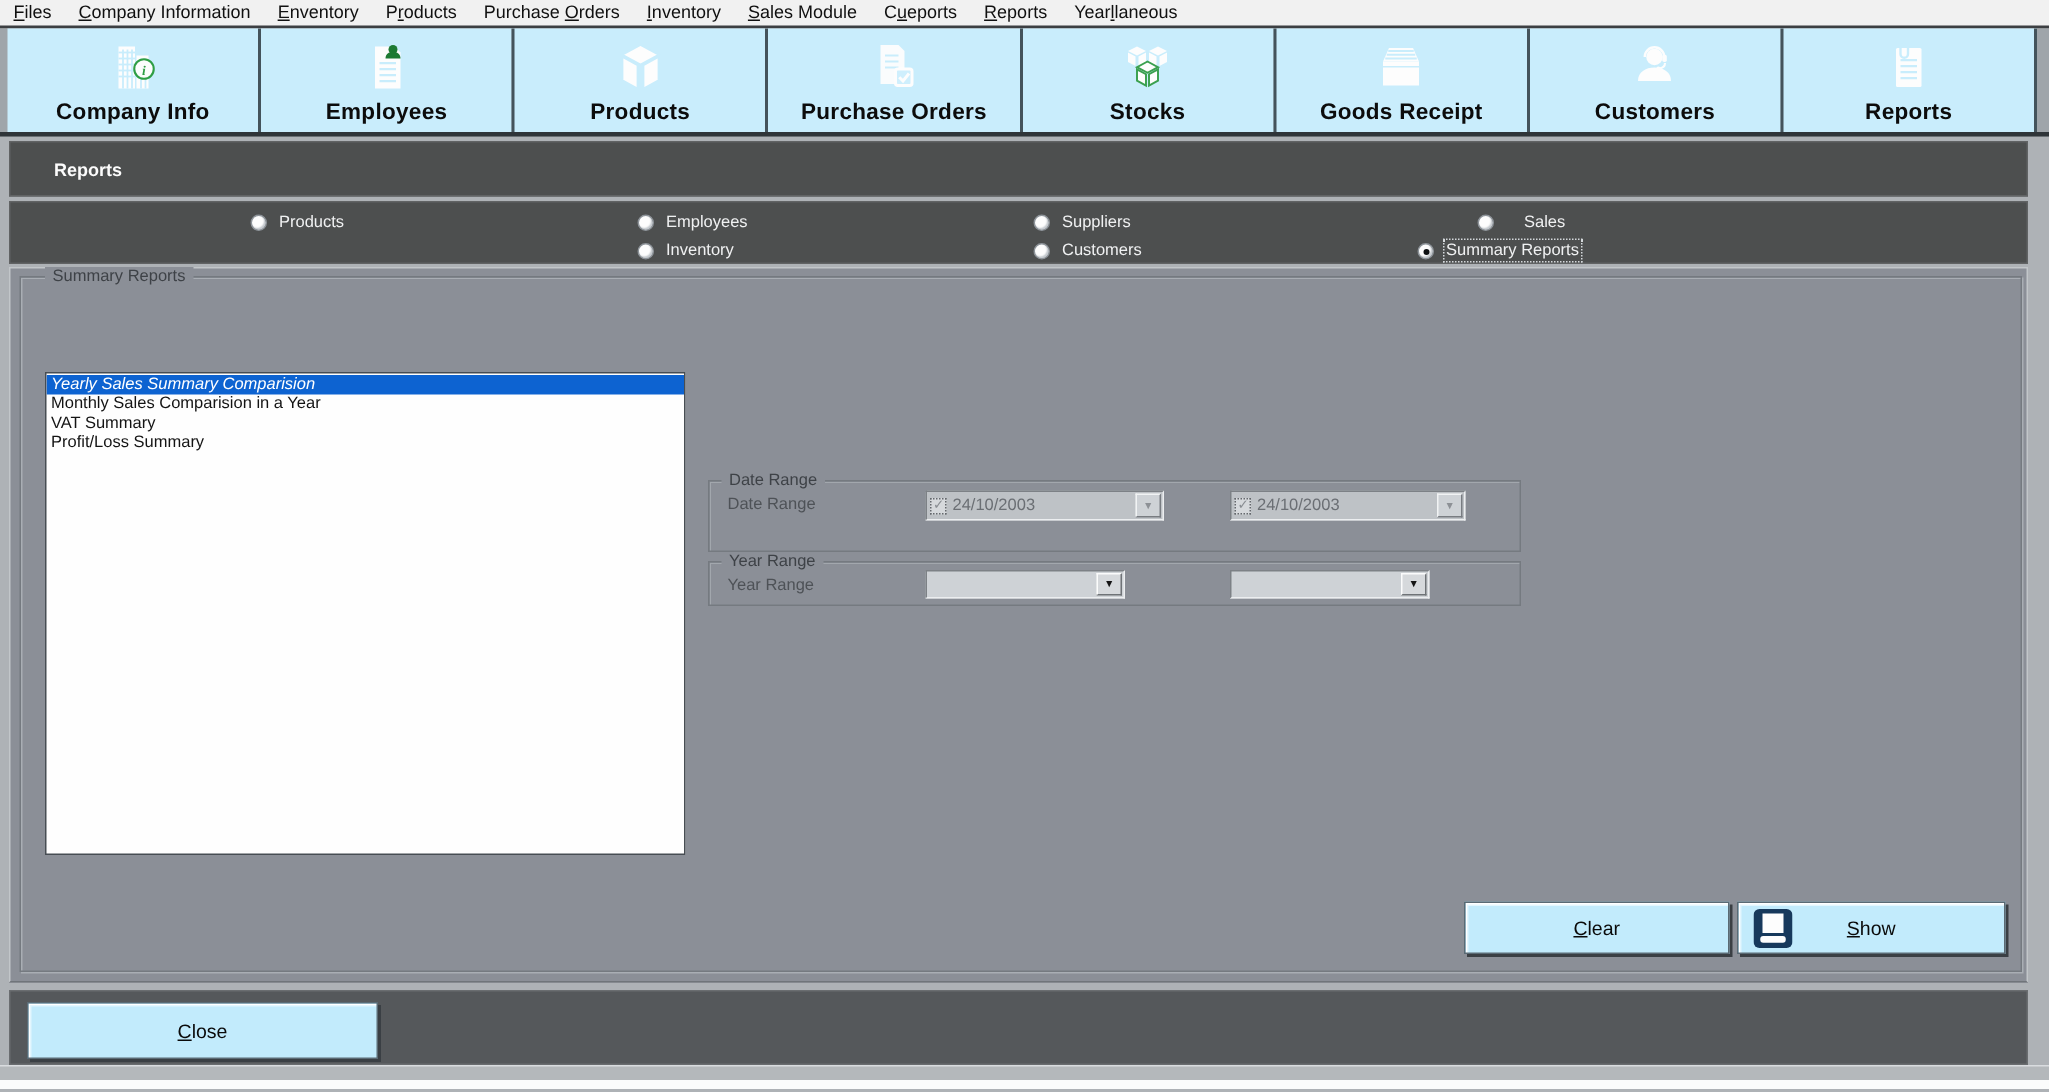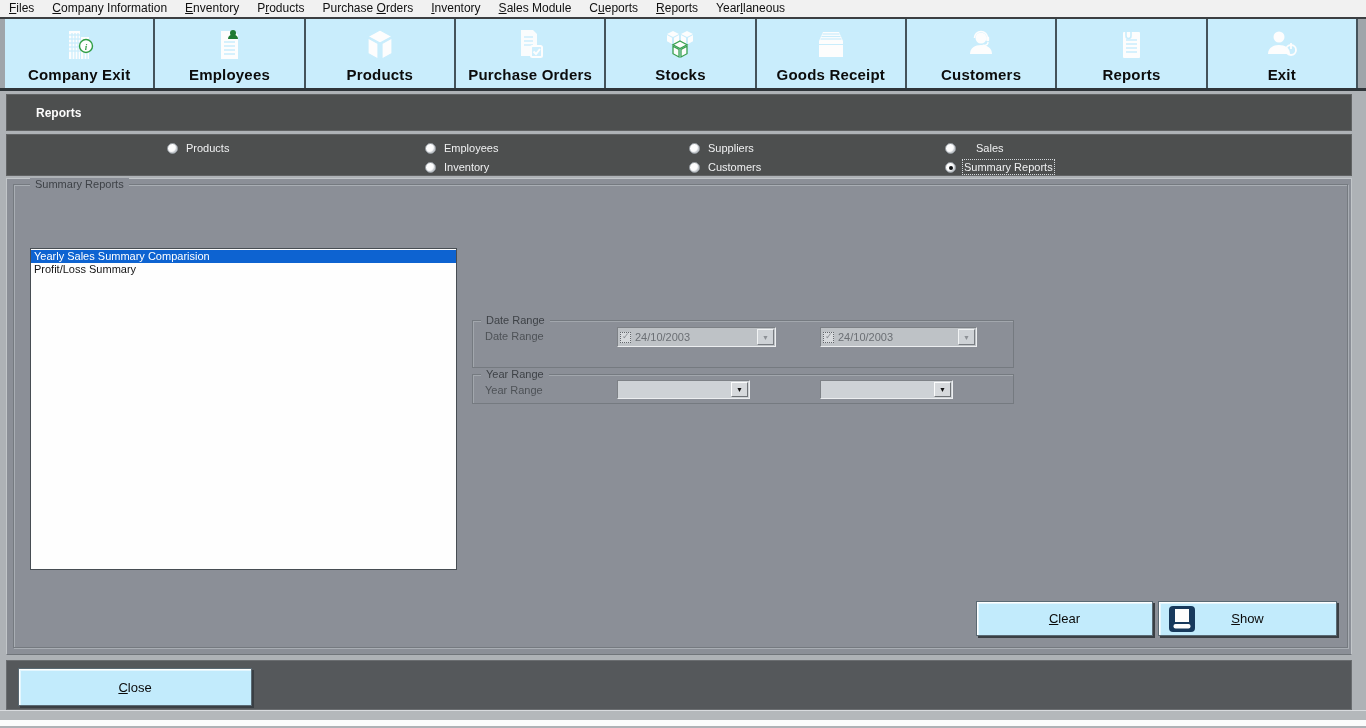--- a/index.html
+++ b/index.html
@@ -27,31 +27,31 @@
   .bar-radios { height:42px; background:#4d4f4f; border:1px solid #616364; margin-bottom:2px; position:relative; }
   .radio-opt { position:absolute; display:flex; align-items:center; gap:8px; color:#f0f1f2; font-size:11px; cursor:default; white-space:nowrap; }
   .radio { width:11px; height:11px; border-radius:50%; background:#fdfdfd; border:1px solid #8d9399; box-shadow:inset -1px -1px 1px #c3c8cd; position:relative; flex:0 0 auto; }
   .radio.checked::after { content:""; position:absolute; left:3px; top:3px; width:4px; height:4px; border-radius:50%; background:#0e1012; }
   .focus-dotted { outline:1px dotted #d4d8db; outline-offset:1px; }
   .pos-products  { left:160px; top:7px; }
   .pos-employees { left:418px; top:7px; }
   .pos-inventory { left:418px; top:26px; }
   .pos-suppliers { left:682px; top:7px;text-align:right; }
   .pos-customers { left:682px; top:26px; }
-  .pos-sales     { left:938px; top:7px;gap:20px; }
+  .pos-sales     { left:978px; top:7px;gap:20px; }
   .pos-summary   { left:938px; top:26px; }
 
   
   .main-panel { height:477px; background:#8b8f97; border:1px solid #c2c6c9; border-bottom-color:#70757a; margin-bottom:5px; position:relative; }
   .groupbox { position:absolute; left:6px; top:5px; right:3px; bottom:6px; border:1px solid #757a80; box-shadow:inset 1px 1px 0 #a9aeb4, 1px 1px 0 #a9aeb4; }
   .groupbox-caption { position:absolute; top:-7px; left:16px; background:#8b8f97; padding:0 5px; font-size:11px; color:#3e4247; }
 
   .listbox { position:absolute; left:23px; top:69px; width:427px; height:322px; background:#fefefe; border:1px solid #474d53; font-size:11px; padding-top:1px; overflow:hidden; }
   .list-item { height:13px; line-height:13px; padding-left:3px; color:#141414; white-space:nowrap; cursor:default; }
-  .list-item.selected { background:#0d63d1; color:#ffffff; }
+  .list-item.selected { background:#0d63d1; color:#ffffff;font-style:italic; }
 
   .sub-group { position:absolute; border:1px solid #757a80; box-shadow:inset 1px 1px 0 #a2a7ad; }
   .sub-group .groupbox-caption { left:8px; }
   .grp-date { left:465px; top:141px; width:542px; height:48px; }
   .grp-year { left:465px; top:195px; width:542px; height:30px;padding-left:25px; }
   .sub-label { position:absolute; left:12px; top:9px; font-size:11px; color:#4e5257; }
 
   .datepicker { position:absolute; top:6px; height:20px; background:#bec2c6; border:1px solid; border-color:#7d8186 #eceef0 #eceef0 #7d8186; display:flex; align-items:center; font-size:11px; color:#6b6f74; }
   .dp-from { left:144px; width:159px; }
   .dp-to   { left:347px; width:157px; }
@@ -110,21 +110,21 @@
               <line x1="9" y1="15" x2="20" y2="15"></line>
               <line x1="9" y1="19" x2="20" y2="19"></line>
               <line x1="9" y1="23" x2="20" y2="23"></line>
               <line x1="24" y1="11" x2="24" y2="31"></line>
               <line x1="27" y1="11" x2="27" y2="31"></line>
             </g>
           <circle cx="26" cy="18" r="6.5" fill="#fdfdfd" stroke="#2f9e44" stroke-width="1.4"></circle>
           <text x="26" y="22" text-anchor="middle" font-size="9" font-family="'Liberation Serif',serif" font-style="italic" font-weight="bold" fill="#2f9e44">i</text>
         </svg>
       </span>
-      <span class="tb-label">Company Exit</span>
+      <span class="tb-label">Company Info</span>
     </div>
     <div class="tb-btn">
       <span class="tb-icon">
         <svg width="38" height="34" viewBox="0 0 38 34">
           <path d="M11 3 h13 l4 4 v24 h-17 z" fill="#fdfdfd"></path>
           <g stroke="#c9edfc" stroke-width="1.5">
               <line x1="14" y1="14" x2="25" y2="14"></line>
               <line x1="14" y1="18" x2="25" y2="18"></line>
               <line x1="14" y1="22" x2="25" y2="22"></line>
               <line x1="14" y1="26" x2="25" y2="26"></line>
@@ -218,31 +218,20 @@
               <line x1="14" y1="12" x2="25" y2="12"></line>
               <line x1="14" y1="16" x2="25" y2="16"></line>
               <line x1="14" y1="20" x2="25" y2="20"></line>
               <line x1="14" y1="24" x2="25" y2="24"></line>
             </g>
           <rect x="14" y="1.5" width="5" height="9" rx="2.5" fill="none" stroke="#c9edfc" stroke-width="1.6"></rect>
         </svg>
       </span>
       <span class="tb-label">Reports</span>
     </div>
-    <div class="tb-btn">
-      <span class="tb-icon">
-        <svg width="38" height="34" viewBox="0 0 38 34">
-          <circle cx="16" cy="9" r="5.5" fill="#fdfdfd"></circle>
-          <path d="M5 26 c0-6 5-9 11-9 s11 3 11 9 z" fill="#fdfdfd"></path>
-          <circle cx="28" cy="22" r="5" fill="none" stroke="#fdfdfd" stroke-width="1.8"></circle>
-          <line x1="28" y1="15" x2="28" y2="21" stroke="#fdfdfd" stroke-width="1.8"></line>
-        </svg>
-      </span>
-      <span class="tb-label">Exit</span>
-    </div>
   </div>
 
   <div class="content">
 
     <div class="bar-reports">
       <span class="title">Reports</span>
     </div>
 
     <div class="bar-radios">
       <span class="radio-opt pos-products">
@@ -275,20 +264,22 @@
       </span>
     </div>
 
     <div class="main-panel">
       <div class="groupbox">
         <span class="groupbox-caption">Summary Reports</span>
       </div>
 
       <div class="listbox">
         <div class="list-item selected">Yearly Sales Summary Comparision</div>
+        <div class="list-item">Monthly Sales Comparision in a Year</div>
+        <div class="list-item">VAT Summary</div>
         <div class="list-item">Profit/Loss Summary</div>
       </div>
 
       <div class="sub-group grp-date">
         <span class="groupbox-caption">Date Range</span>
         <span class="sub-label">Date Range</span>
         <div class="datepicker dp-from">
           <span class="dp-check checked"></span>
           <span>24/10/2003</span>
           <span class="dp-arrow">▼</span>

